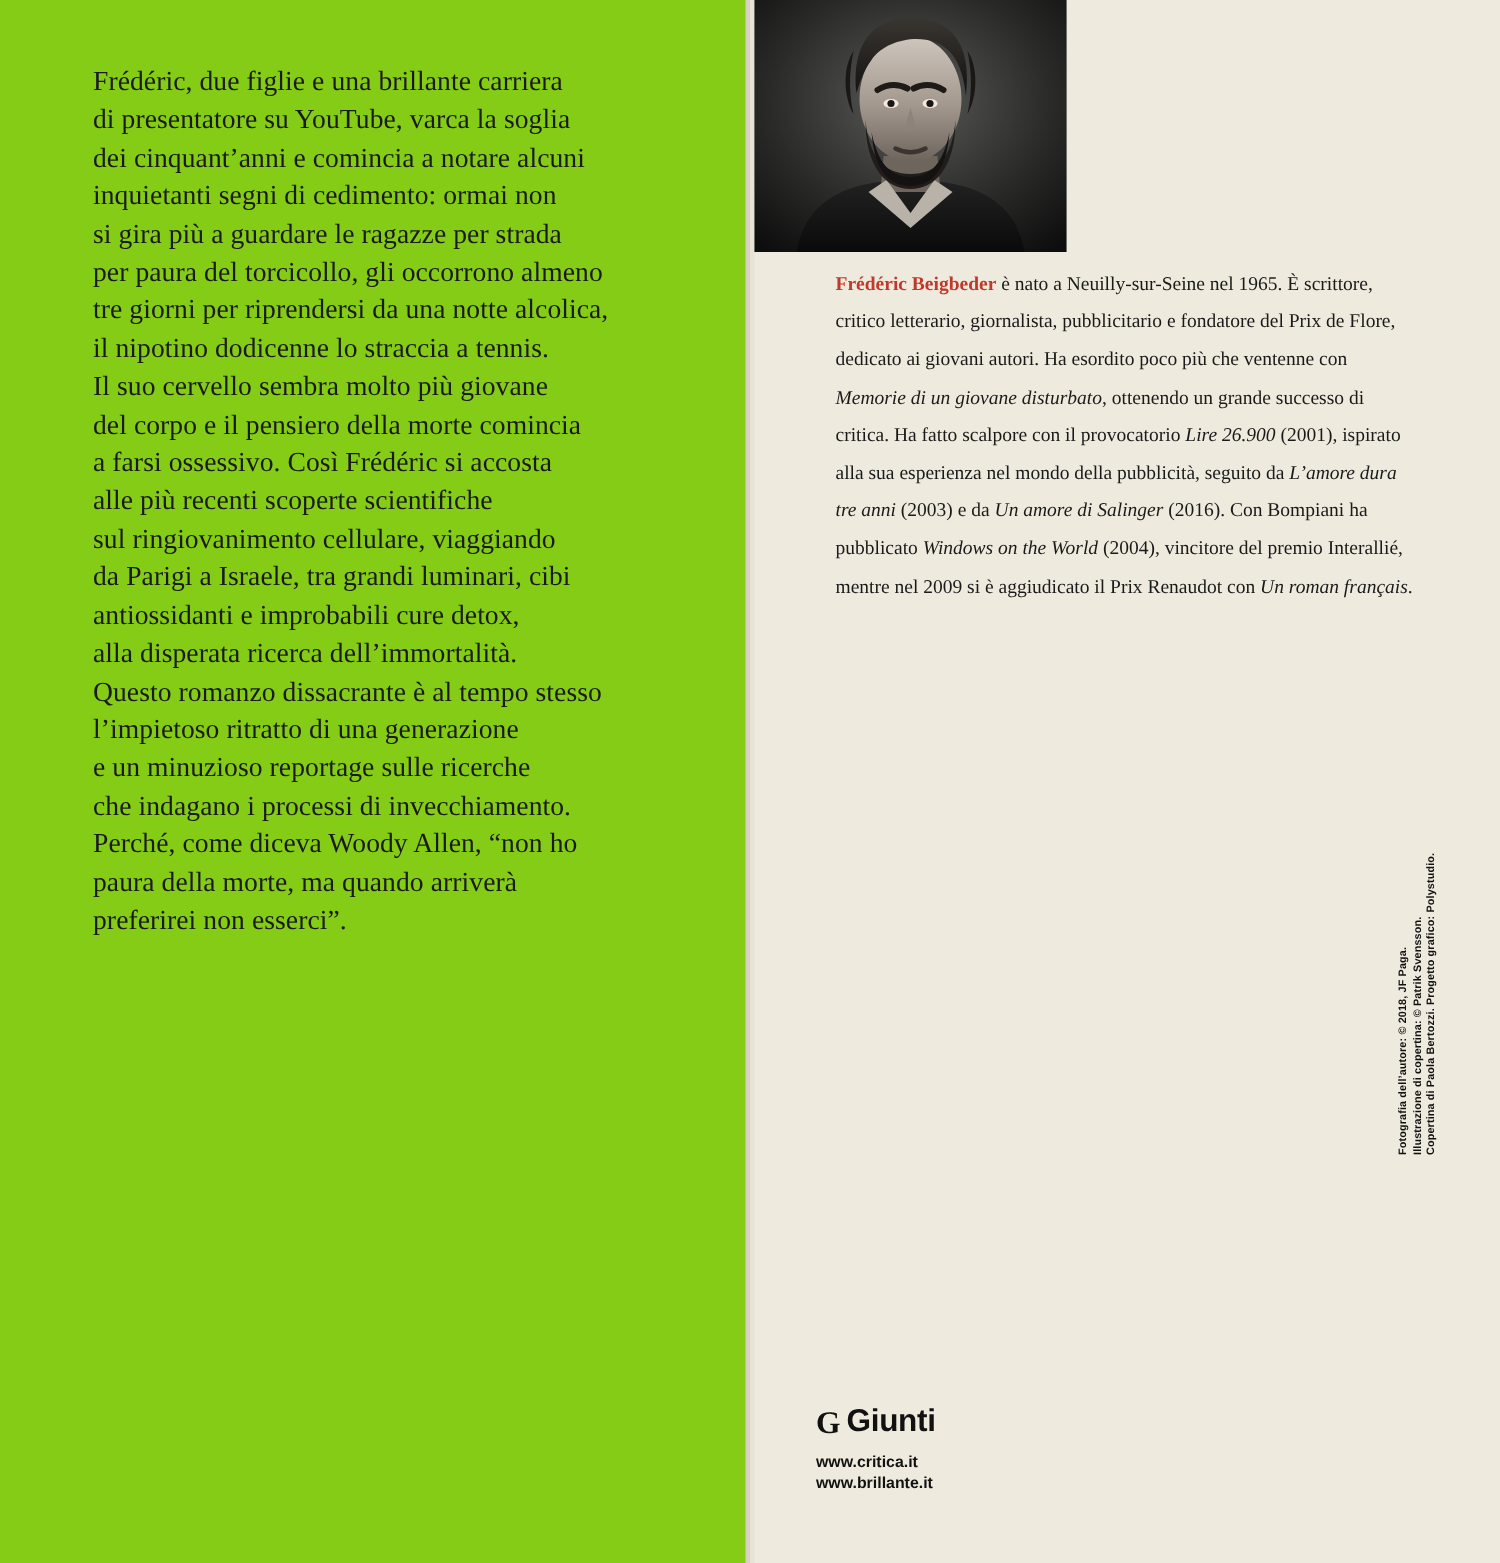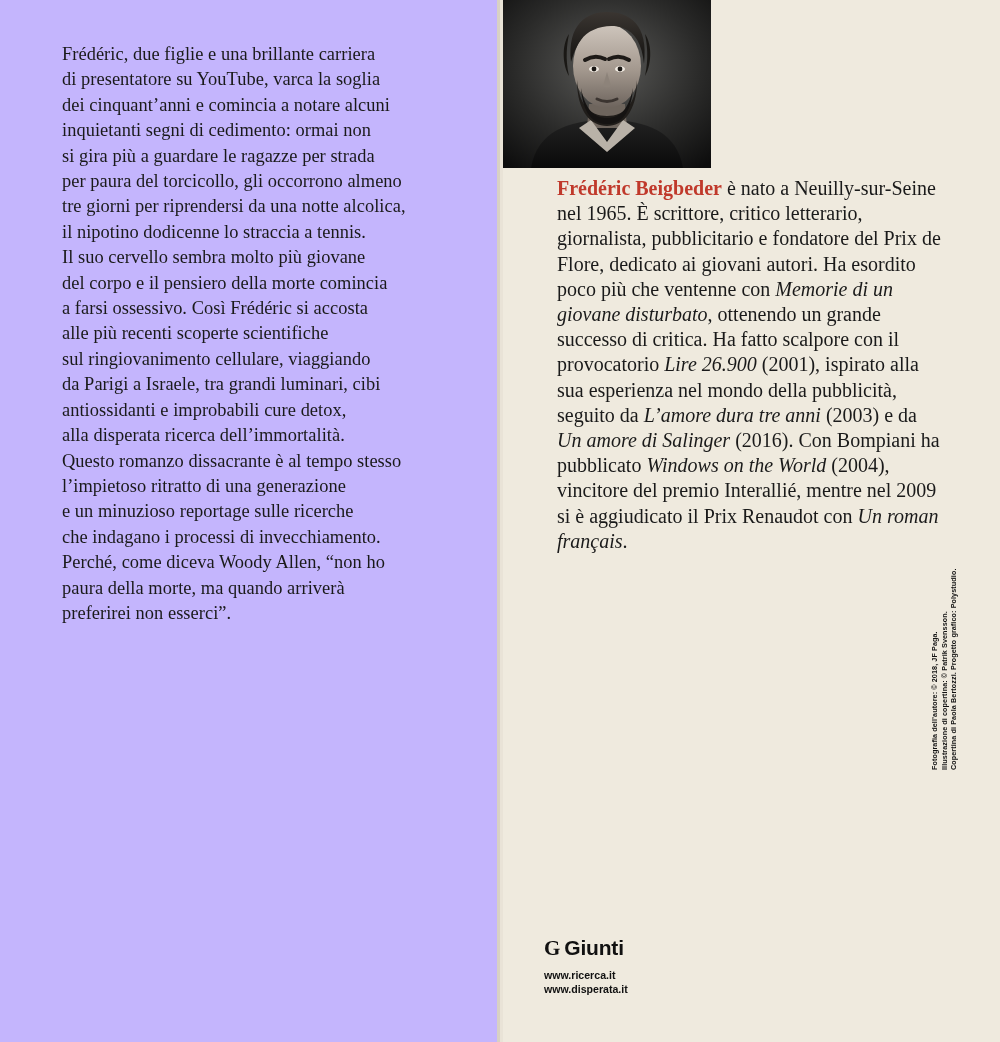--- a/index.html
+++ b/index.html
@@ -22,21 +22,21 @@
     display: block;
   }
 
   
   .left-panel {
     position: absolute;
     left: 0;
     top: 0;
     width: 500px;
     height: 1042px;
-    background: #c4b5fd;
+    background: #84cc16;
     box-sizing: border-box;
   }
   .spine-edge {
     position: absolute;
     left: 497px;
     top: 0;
     width: 3px;
     height: 1042px;
     background: #d8d1c3;
   }
@@ -81,21 +81,21 @@
   .author-photo svg {
     display: block;
   }
 
   
   .bio {
     position: absolute;
     left: 557px;
     top: 176px;
     width: 388px;
-    font-size: 20px;
+    font-size: 13px;
     line-height: 25.2px;
     color: #1a1a1a;
   }
   .bio p { margin: 0; }
   .author-name {
     color: #c0392b;
     font-weight: bold;
   }
   .it { font-style: italic; }
 
@@ -247,22 +247,22 @@
   <div class="bio">
     <p><span class="author-name">Frédéric Beigbeder</span><span> è nato a Neuilly-sur-Seine nel 1965. È scrittore, critico letterario, giornalista, pubblicitario e fondatore del Prix de Flore, dedicato ai giovani autori. Ha esordito poco più che ventenne con </span><span class="it">Memorie di un giovane disturbato</span><span>, ottenendo un grande successo di critica. Ha fatto scalpore con il provocatorio </span><span class="it">Lire 26.900</span><span> (2001), ispirato alla sua esperienza nel mondo della pubblicità, seguito da </span><span class="it">L’amore dura tre anni</span><span> (2003) e da </span><span class="it">Un amore di Salinger</span><span> (2016). Con Bompiani ha pubblicato </span><span class="it">Windows on the World</span><span> (2004), vincitore del premio Interallié, mentre nel 2009 si è aggiudicato il Prix Renaudot con </span><span class="it">Un roman français</span><span>.</span></p>
   </div>
 
   <div class="publisher">
     <div class="logo-row">
       <span class="logo-mark">G</span>
       <span class="logo-word">Giunti</span>
     </div>
     <div class="urls">
-      <div>www.ricerca.it</div>
-      <div>www.disperata.it</div>
+      <div>www.critica.it</div>
+      <div>www.brillante.it</div>
     </div>
   </div>
 
   <div class="credits">
     <div>Fotografia dell’autore: © 2018, JF Paga.</div>
     <div>Illustrazione di copertina: © Patrik Svensson.</div>
     <div>Copertina di Paola Bertozzi. Progetto grafico: Polystudio.</div>
   </div>
 
 </div>

